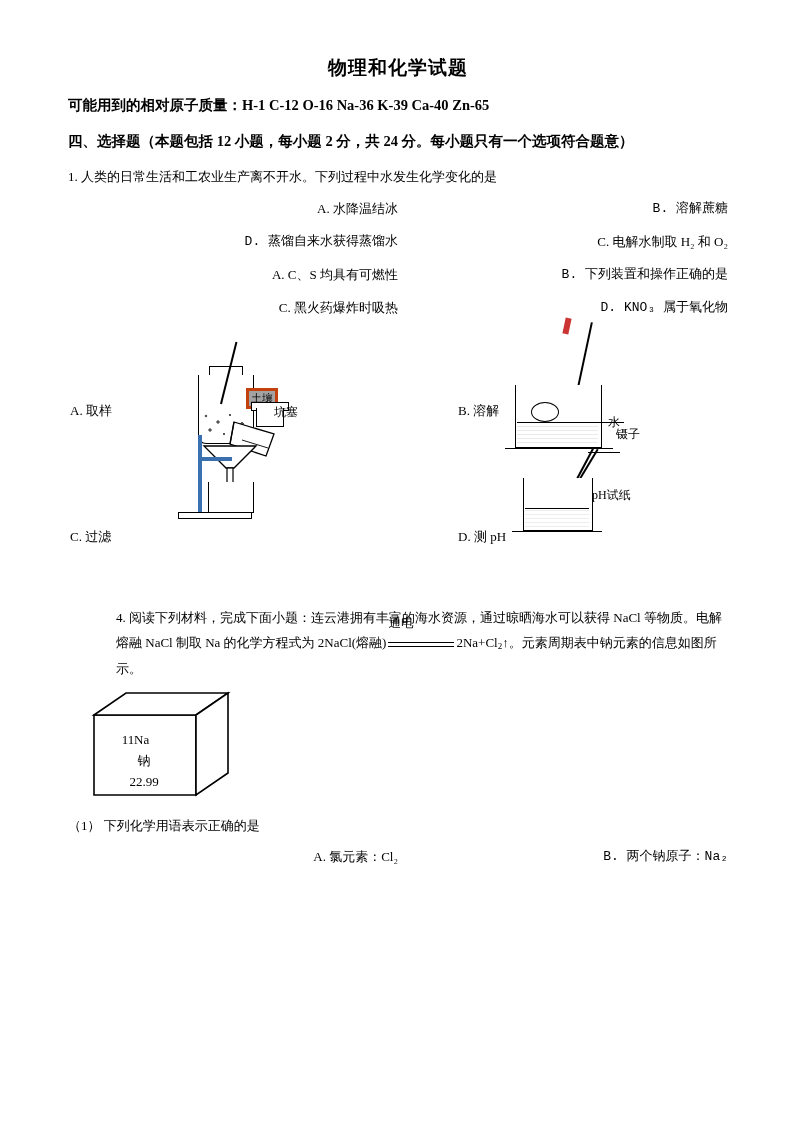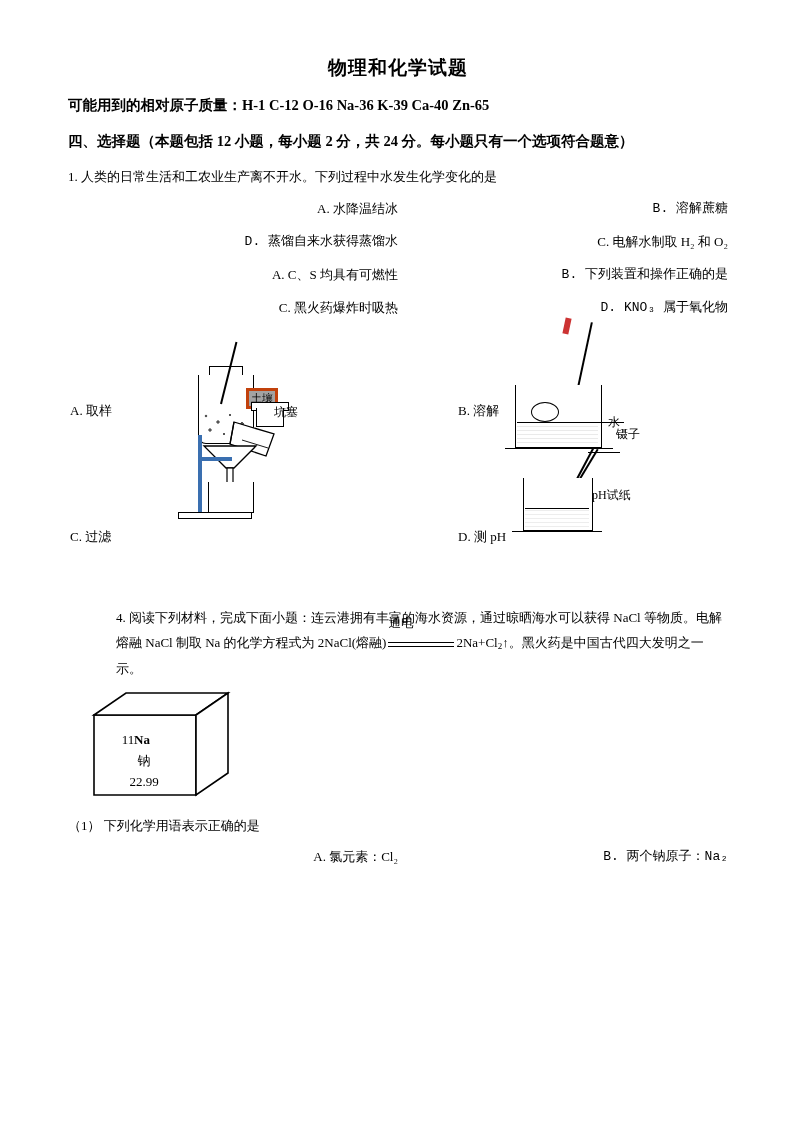--- a/index.html
+++ b/index.html
@@ -498,32 +498,32 @@
       <div class="leader" style="left:492px; top:166px; width:30px;"></div>
       <div class="cap-label" style="left:524px; top:157px;">pH试纸</div>
       <div class="beakerD"></div>
       <div class="beakerD-liq"></div>
       <div class="beakerD-base"></div>
     </div>
 
     <div class="q4">
       <span>4.</span>
       <span>阅读下列材料，完成下面小题：连云港拥有丰富的海水资源，通过晾晒海水可以获得 NaCl 等物质。电解</span><br>
-      <span>熔融 NaCl 制取 Na 的化学方程式为 2NaCl(熔融)</span><span class="eqn-wrap"><span class="eqn-above">通电</span><span class="eqn-arrow"></span></span><span>2Na+Cl</span><sub>2</sub><span>↑。黑火药是中国古代四大发明之一</span><br>
+      <span>熔融 NaCl 制取 Na 的化学方程式为 2NaCl(熔融)</span><span class="eqn-wrap"><span class="eqn-above">通电</span><span class="eqn-arrow"></span></span><span>2Na+Cl</span><sub>2</sub><span>↑。元素周期表中钠元素的信息如图所</span><br>
       <span>示。</span>
     </div>
 
     <div class="cube-area">
       <svg class="cube-svg" width="170" height="118">
         <polygon points="8,28 110,28 110,108 8,108" fill="#ffffff" stroke="#000" stroke-width="1.6"></polygon>
         <polygon points="8,28 40,6 142,6 110,28" fill="#ffffff" stroke="#000" stroke-width="1.6"></polygon>
         <polygon points="110,28 142,6 142,86 110,108" fill="#ffffff" stroke="#000" stroke-width="1.6"></polygon>
       </svg>
       <div class="cube-txt" style="left:30px; top:44px; width:60px; text-align:center;">11</div>
-      <div class="cube-txt" style="left:66px; top:44px; width:60px; text-align:left; font-weight:bold;">Na</div>
+      <div class="cube-txt" style="left:66px; top:44px; width:60px; text-align:left; font-weight:normal;">Na</div>
       <div class="cube-txt" style="left:26px; top:65px; width:100px;">钠</div>
       <div class="cube-txt" style="left:26px; top:86px; width:100px;">22.99</div>
     </div>
 
     <div class="sub-q">
       <span>（1）</span>
       <span>下列化学用语表示正确的是</span>
     </div>
     <div class="opt-row">
       <div class="opt-col left">

